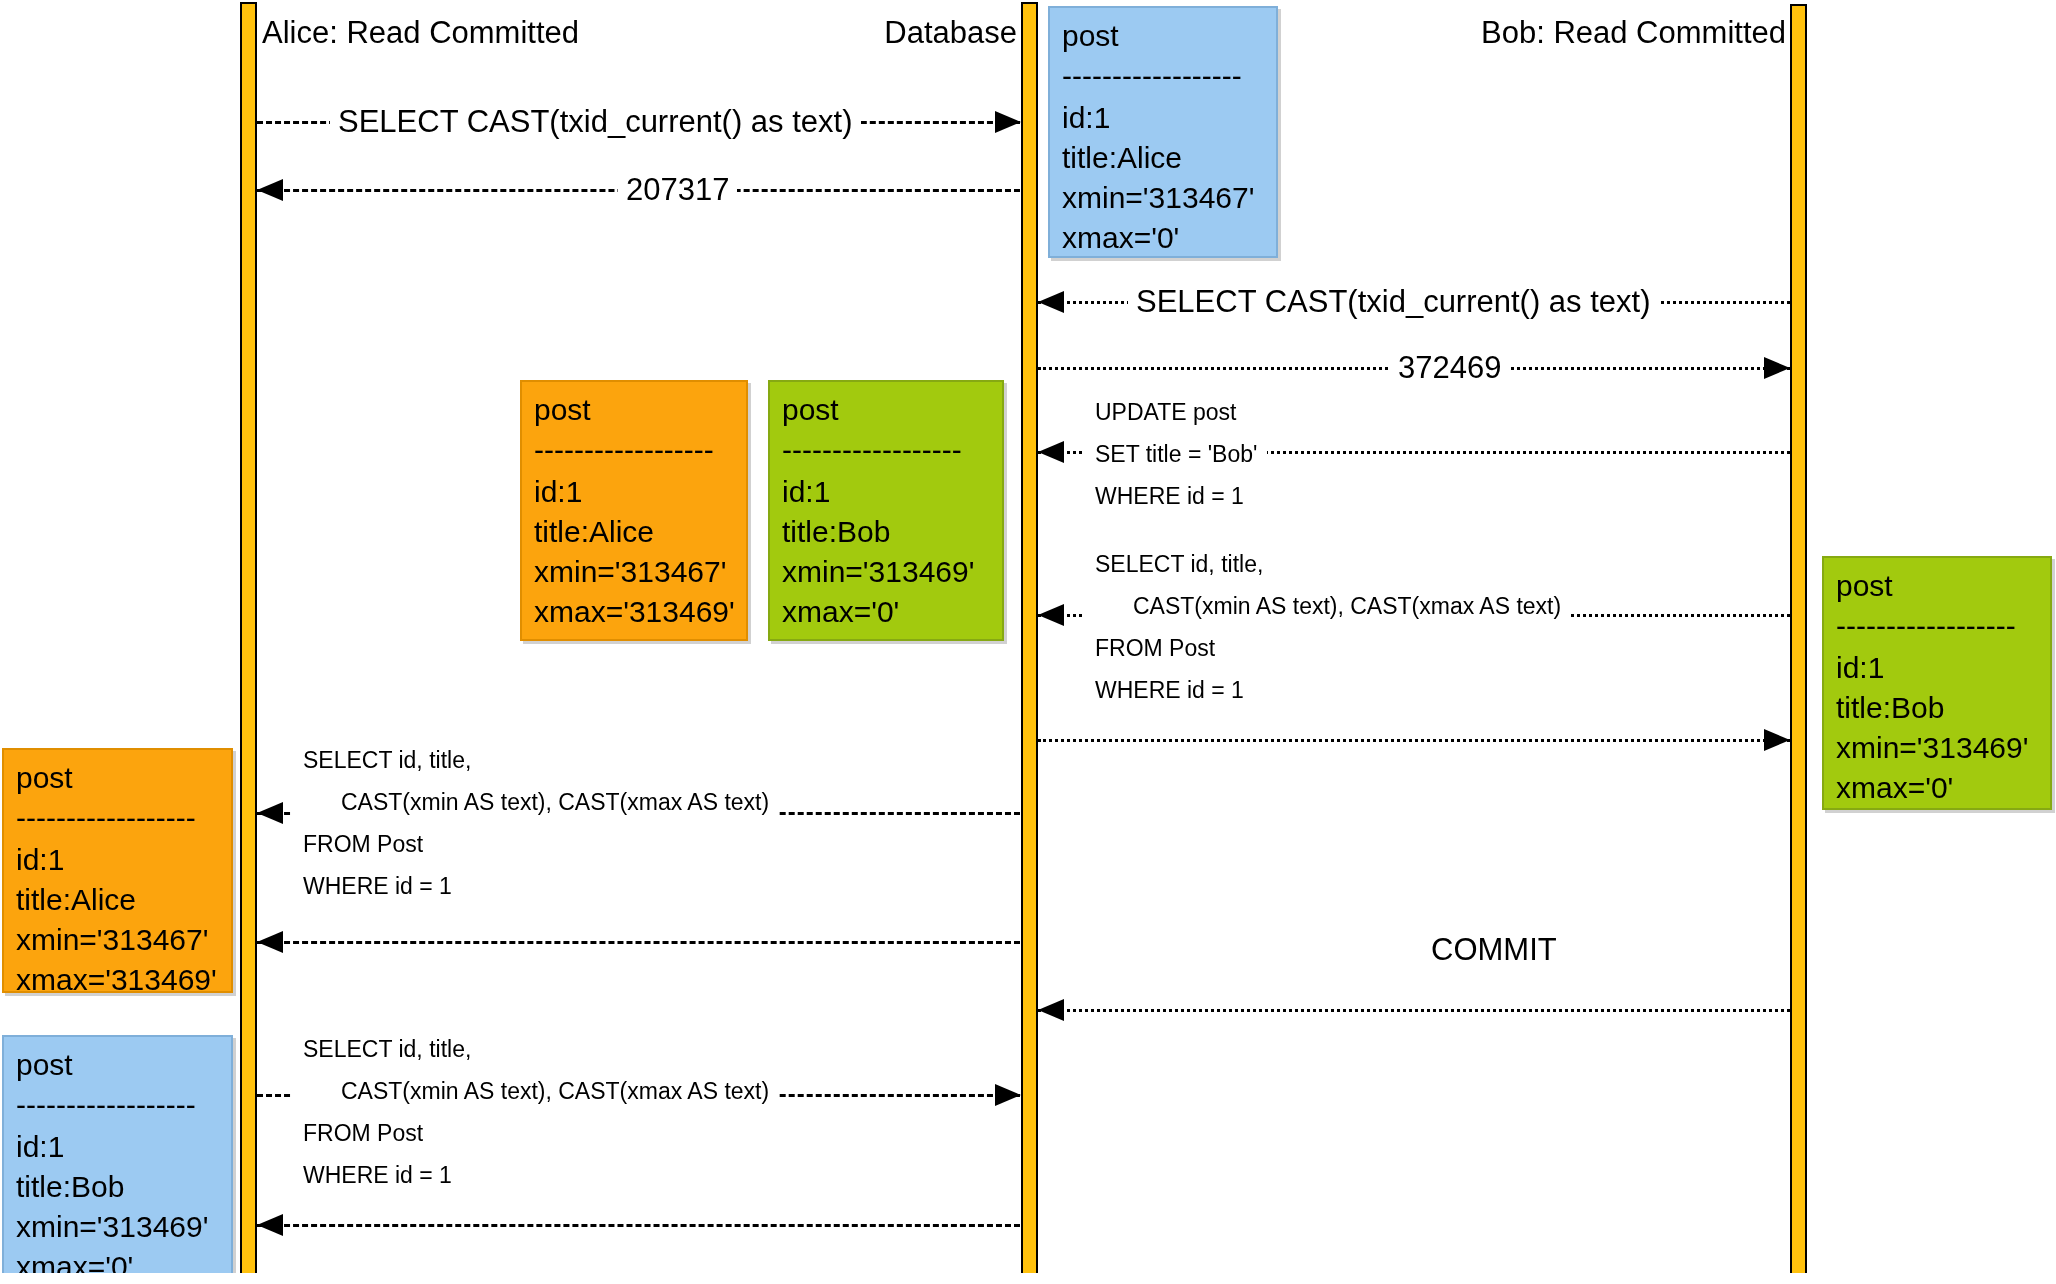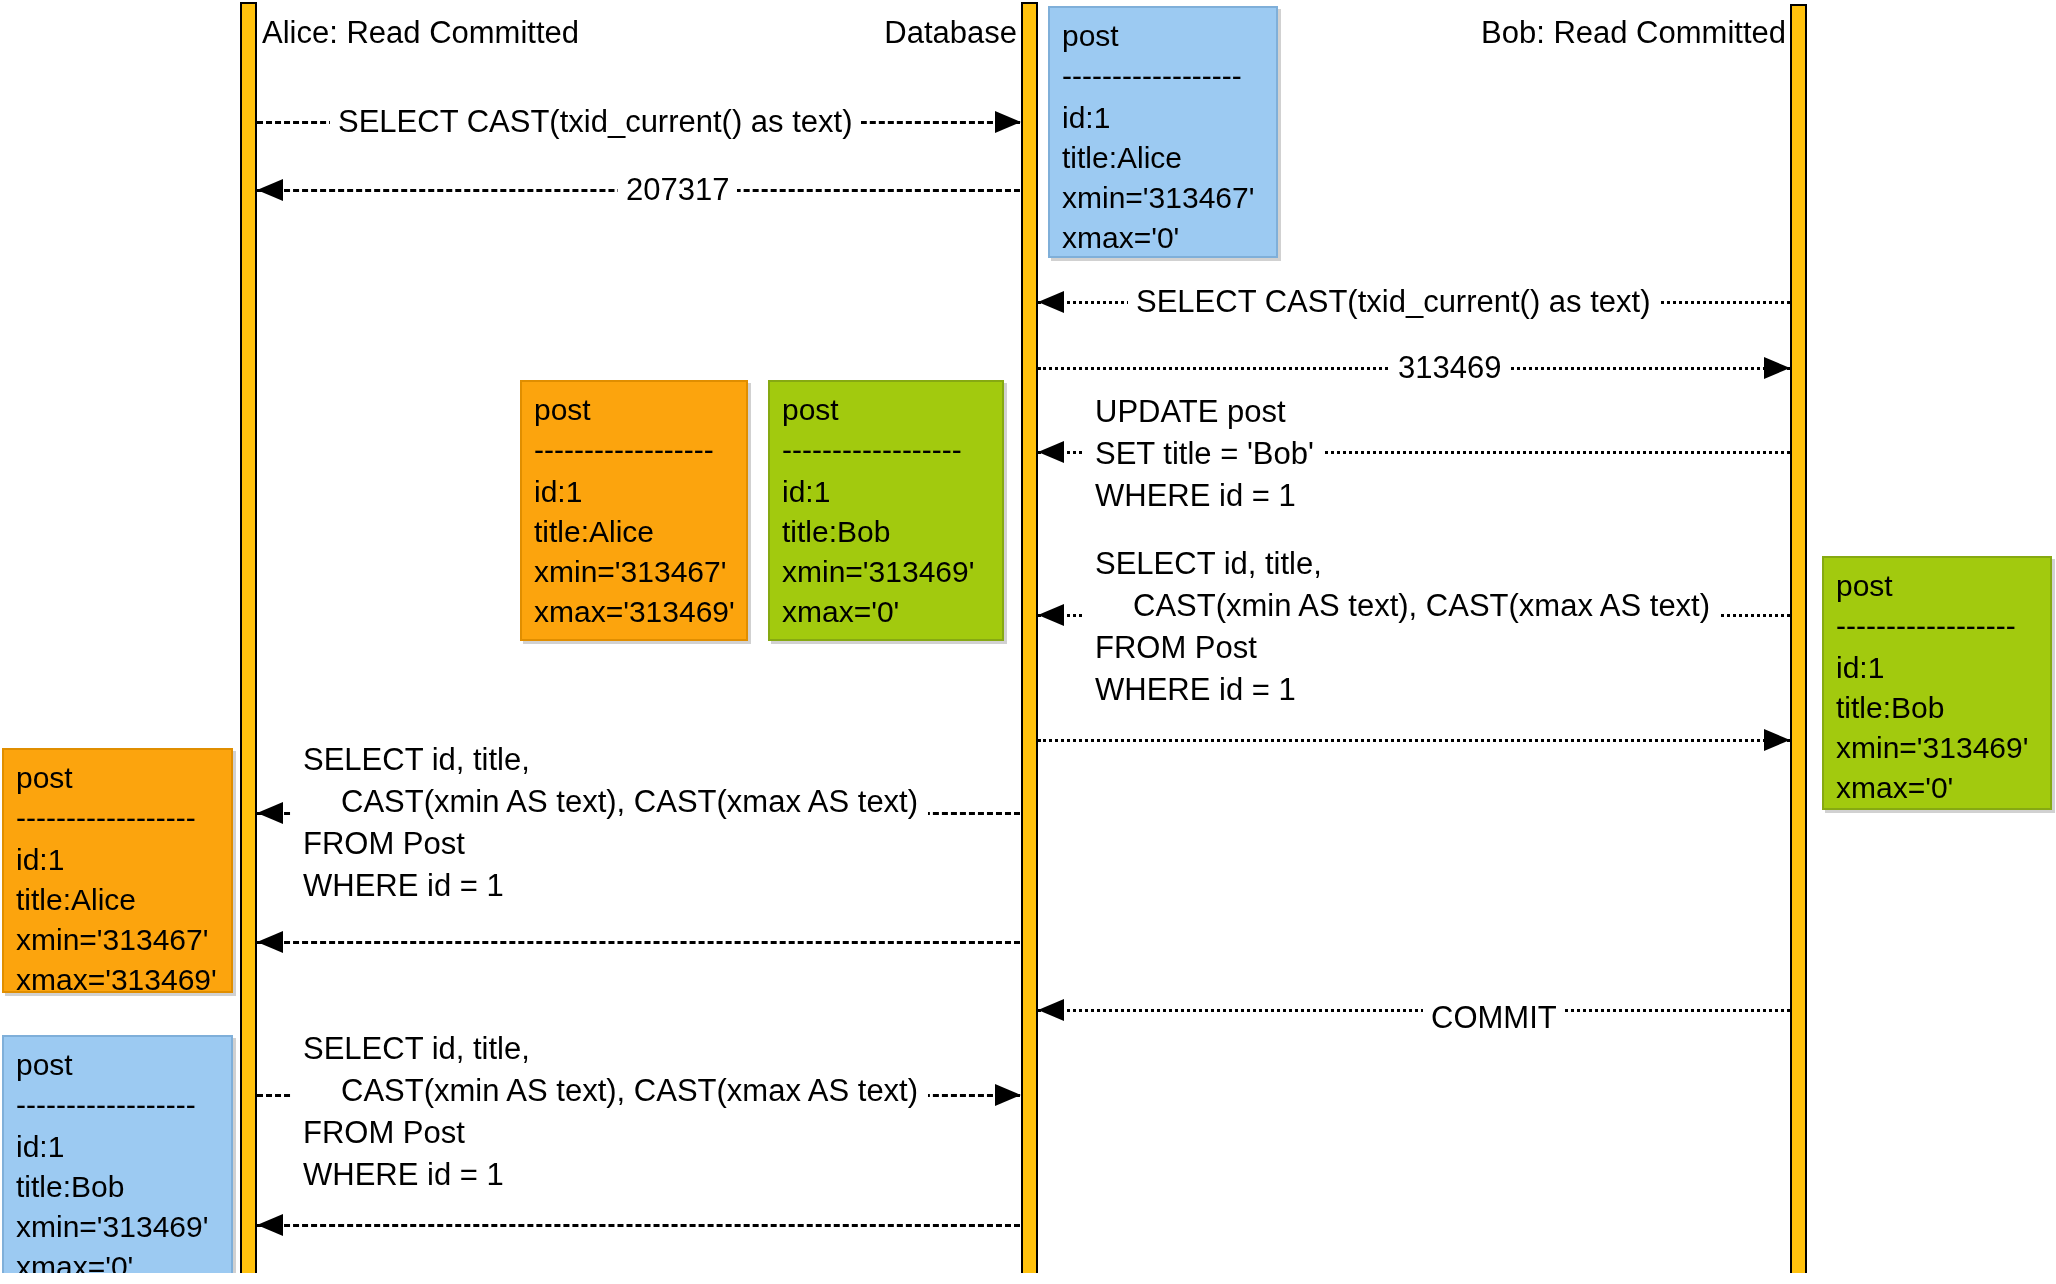--- a/index.html
+++ b/index.html
@@ -16,21 +16,21 @@
   .line{position:absolute;height:0;border-top:3px dashed #000;}
   .line.dotted{border-top-style:dotted;}
 
   
   .arr{position:absolute;width:0;height:0;border-top:11px solid transparent;border-bottom:11px solid transparent;}
   .arr.right{border-left:26px solid #000;}
   .arr.left{border-right:26px solid #000;}
 
   
   .mlabel{position:absolute;background:#fff;font-size:31px;line-height:40px;white-space:nowrap;padding:0 8px;margin-left:38px;}
-  .mblock{position:absolute;background:#fff;font-size:31px;line-height:42px;white-space:nowrap;padding:0 10px;}
+  .mblock{position:absolute;background:#fff;font-size:23px;line-height:42px;white-space:nowrap;padding:0 10px;}
   .mblock span{display:block;}
   .mblock span.indent{padding-left:38px;}
 
   
   .note{position:absolute;font-size:30px;line-height:40px;padding:8px 0 0 12px;overflow:hidden;
         border:2px solid #000;box-shadow:3px 3px 0 rgba(0,0,0,0.18);}
   .note span{display:block;white-space:nowrap;}
   .note .sep{margin-bottom:2px;letter-spacing:0px;}
   .note.blue  {background:var(--note-blue,#9CCAF2);  border-color:var(--note-blue-border,#7FAFD9);}
   .note.orange{background:var(--note-orange,#FCA40D);border-color:var(--note-orange-border,#E08E00);}
@@ -65,21 +65,21 @@
     <span>xmin='313467'</span>
     <span>xmax='0'</span>
   </div>
 
   <div class="line dotted" style="left:1038px;top:301px;width:752px;"></div>
   <div class="arr left" style="left:1038px;top:291px;"></div>
   <div class="mlabel" style="left:1090px;top:282px;">SELECT CAST(txid_current() as text)</div>
 
   <div class="line dotted" style="left:1038px;top:367px;width:752px;"></div>
   <div class="arr right" style="left:1764px;top:357px;"></div>
-  <div class="mlabel" style="left:1352px;top:348px;">313469</div>
+  <div class="mlabel" style="left:1352px;top:348px;">372469</div>
 
   <div class="note orange" style="left:520px;top:380px;width:212px;height:249px;">
     <span>post</span>
     <span class="sep">------------------</span>
     <span>id:1</span>
     <span>title:Alice</span>
     <span>xmin='313467'</span>
     <span>xmax='313469'</span>
   </div>
   <div class="note green" style="left:768px;top:380px;width:220px;height:249px;">
@@ -136,21 +136,21 @@
     <span class="indent">CAST(xmin AS text), CAST(xmax AS text)</span>
     <span>FROM Post</span>
     <span>WHERE id = 1</span>
   </div>
 
   <div class="line" style="left:257px;top:941px;width:763px;"></div>
   <div class="arr left" style="left:257px;top:931px;"></div>
 
   <div class="line dotted" style="left:1038px;top:1009px;width:752px;"></div>
   <div class="arr left" style="left:1038px;top:999px;"></div>
-  <div class="mlabel" style="left:1385px;top:998px;">COMMIT</div>
+  <div class="mlabel" style="left:1385px;top:930px;">COMMIT</div>
 
   <div class="note blue" style="left:2px;top:1035px;width:215px;height:238px;">
     <span>post</span>
     <span class="sep">------------------</span>
     <span>id:1</span>
     <span>title:Bob</span>
     <span>xmin='313469'</span>
     <span>xmax='0'</span>
   </div>
 

